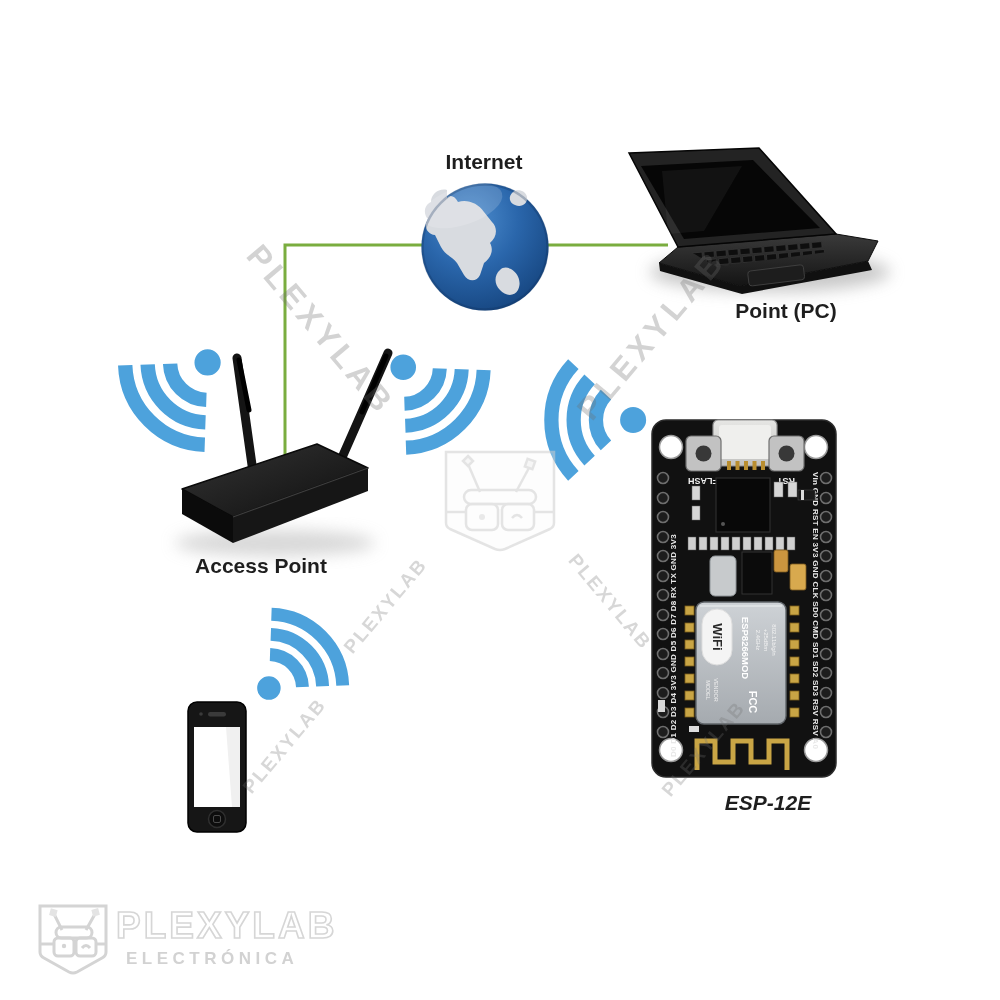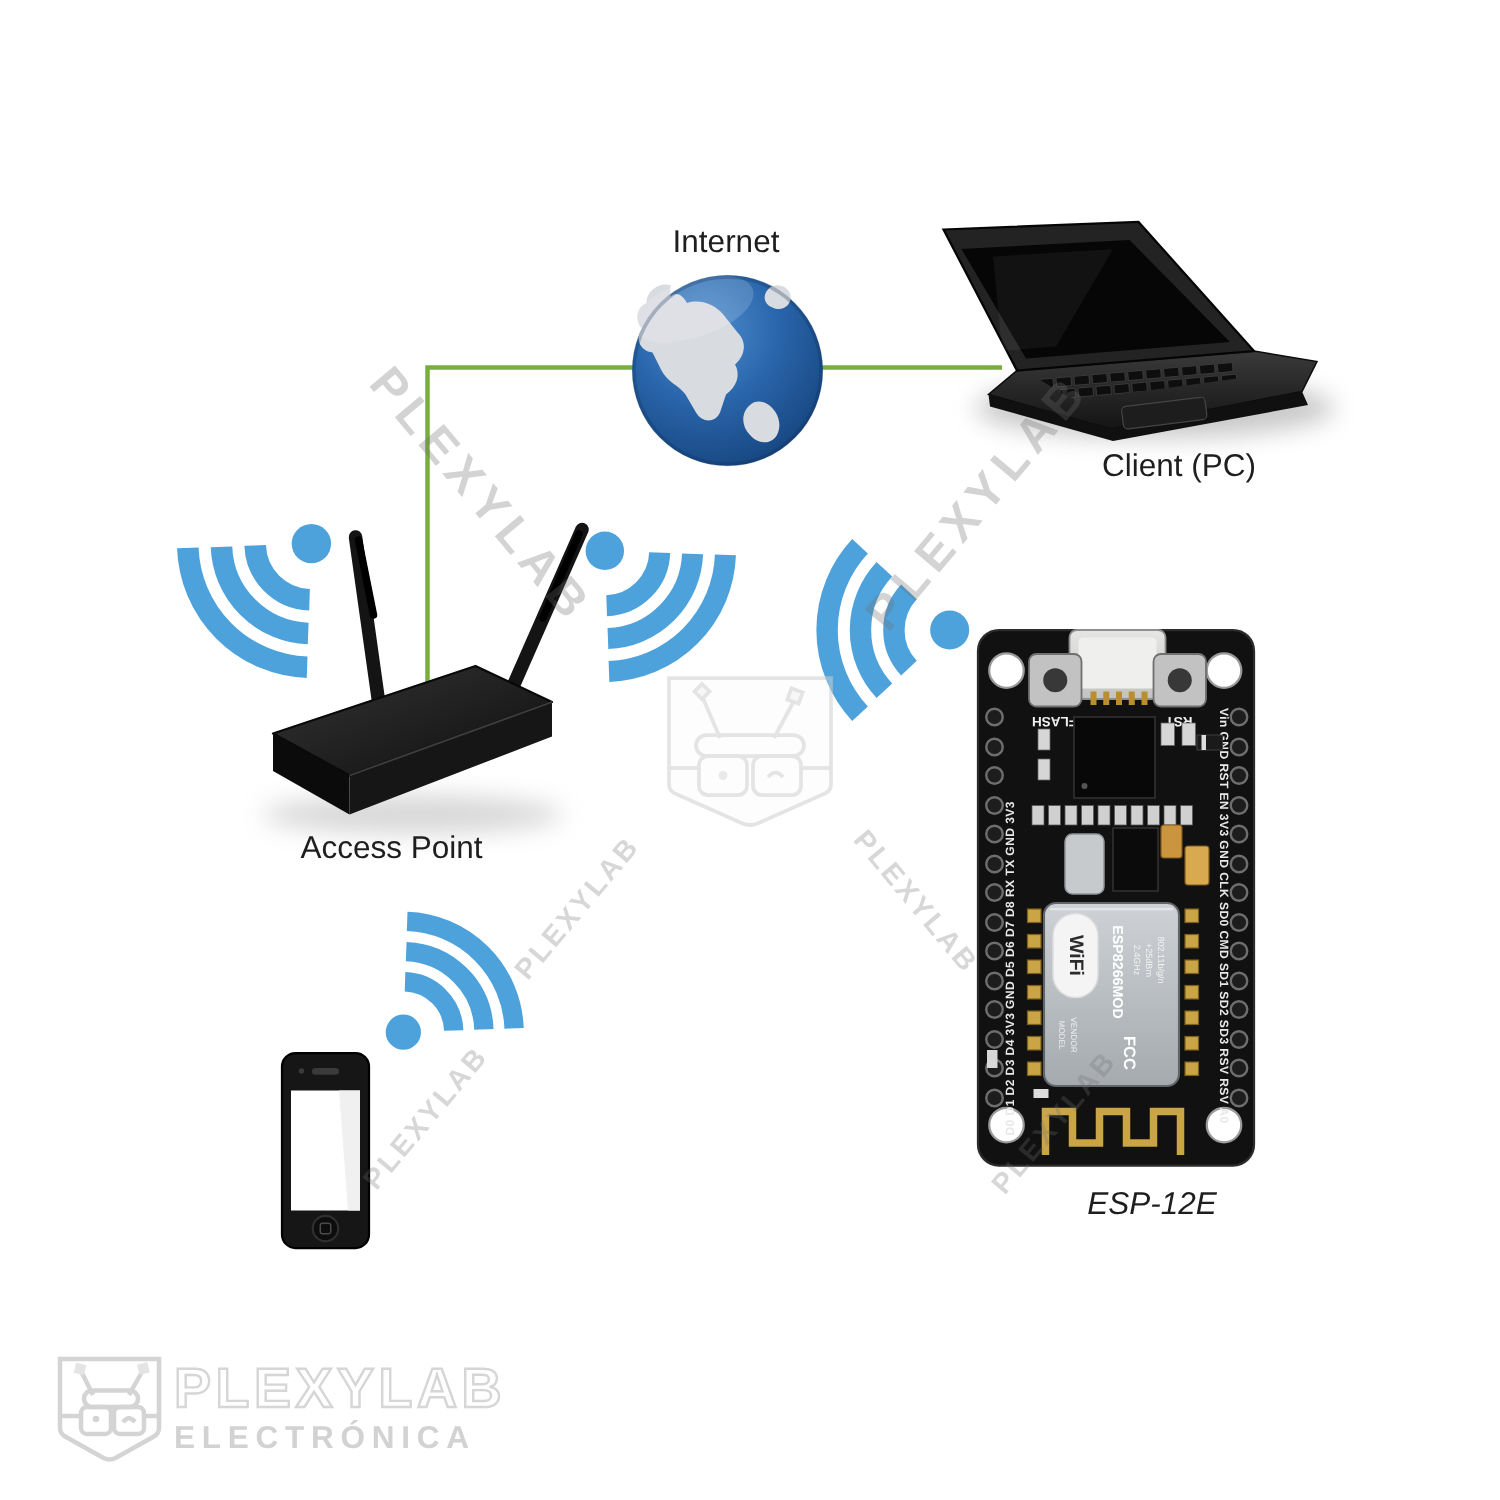--- a/index.html
+++ b/index.html
@@ -1,32 +1,32 @@
 <!DOCTYPE html>
 <html><head>
 <meta charset="utf-8">
 <style>
   html,body{margin:0;padding:0;background:#ffffff;}
   #stage{position:relative;width:1000px;height:1000px;background:#ffffff;overflow:hidden;
          font-family:"Liberation Sans",sans-serif;}
   #art{position:absolute;left:0;top:0;z-index:1;}
   .lbl{position:absolute;z-index:2;transform:translateX(-50%);color:#1e1e1e;
-       font-size:21px;font-weight:400;white-space:nowrap;text-align:center;}
+       font-size:21px;font-weight:700;white-space:nowrap;text-align:center;}
   .lbl.italic{font-style:italic;}
   .lbl .line{display:block;line-height:25px;}
   .wm{position:absolute;z-index:3;font-weight:600;color:rgba(110,110,110,0.30);
       letter-spacing:5px;white-space:nowrap;transform-origin:left center;pointer-events:none;}
   .wm.big{font-size:32px;}
   .wm.small{font-size:19px;letter-spacing:2px;color:rgba(110,110,110,0.28);}
   .wm.r50{transform:rotate(50deg);}
   .wm.rm50{transform:rotate(-50deg);}
   #brand{position:absolute;left:116px;top:906px;z-index:2;}
   #brand .name{font-size:37px;font-weight:700;letter-spacing:3px;color:transparent;
                -webkit-text-stroke:1.6px #d6d6d6;line-height:40px;}
-  #brand .sub{font-size:21px;font-weight:800;letter-spacing:4.5px;color:#d2d2d2;line-height:26px;}
+  #brand .sub{font-size:17px;font-weight:800;letter-spacing:4.5px;color:#d2d2d2;line-height:26px;margin-left:10px;}
   #brand-icon{position:absolute;left:34px;top:900px;z-index:2;}
 </style>
 </head>
 <body>
 
 <div id="stage">
 
 <svg id="art" width="1000" height="1000" viewBox="0 0 1000 1000">
   <defs>
     <radialGradient id="ocean" cx="38%" cy="28%" r="85%">
@@ -298,21 +298,21 @@
     <rect x="466" y="504" width="32" height="26" rx="6"></rect>
     <rect x="502" y="504" width="32" height="26" rx="6"></rect>
     <line x1="446" y1="512" x2="466" y2="512"></line>
     <line x1="534" y1="512" x2="554" y2="512"></line>
     <circle cx="482" cy="517" r="3" fill="#d8d8d8" stroke="none"></circle>
     <path d="M512,518 q5,-6 10,0"></path>
   </g>
 </svg>
 
 <div class="lbl" style="left:484px;top:150px;">Internet</div>
-<div class="lbl" style="left:786px;top:299px;">Client (PC)</div>
+<div class="lbl" style="left:786px;top:299px;">Point (PC)</div>
 <div class="lbl" style="left:261px;top:554px;">Access Point</div>
 <div class="lbl italic" style="left:768px;top:791px;">ESP-12E</div>
 
 <span class="wm big r50" style="left:253px;top:231px;">PLEXYLAB</span>
 <span class="wm big rm50" style="left:584px;top:397px;">PLEXYLAB</span>
 <span class="wm small rm50" style="left:348px;top:640px;">PLEXYLAB</span>
 <span class="wm small r50" style="left:572px;top:546px;">PLEXYLAB</span>
 <span class="wm small rm50" style="left:247px;top:780px;">PLEXYLAB</span>
 <span class="wm small rm50" style="left:666px;top:783px;">PLEXYLAB</span>
 

